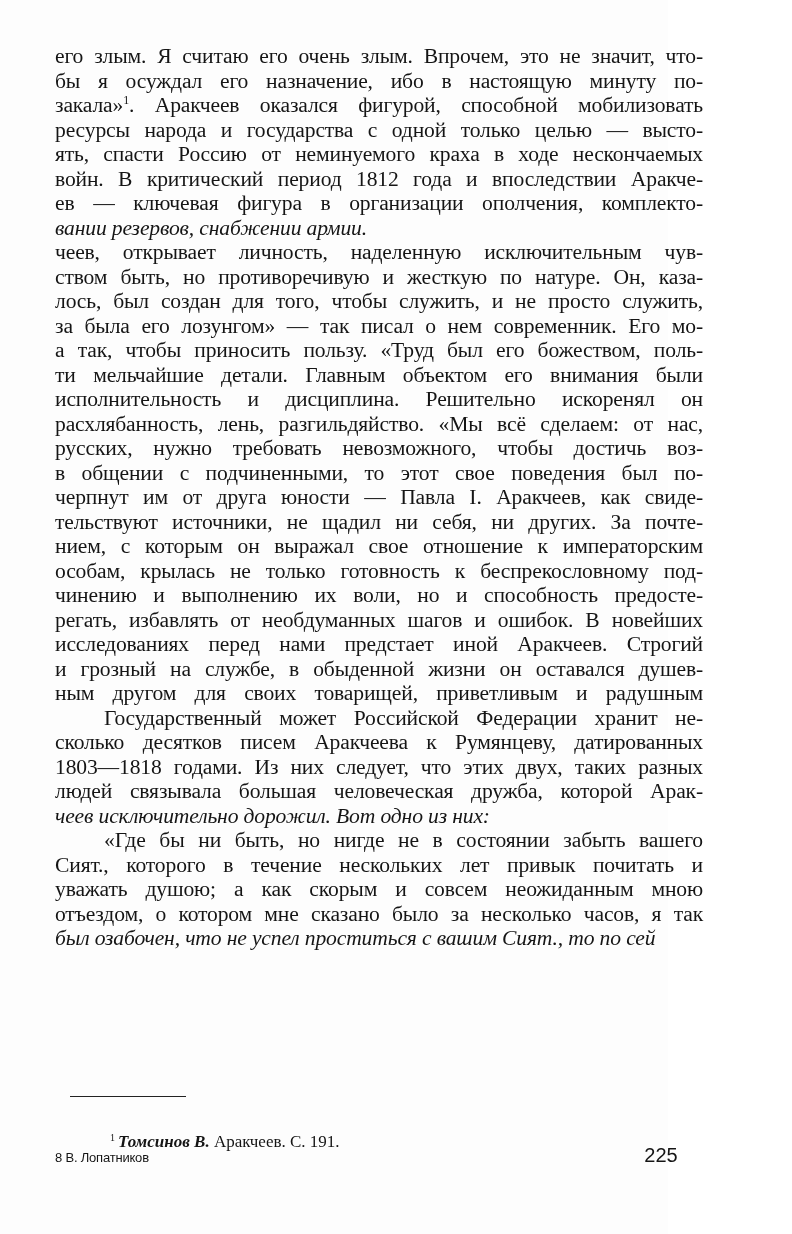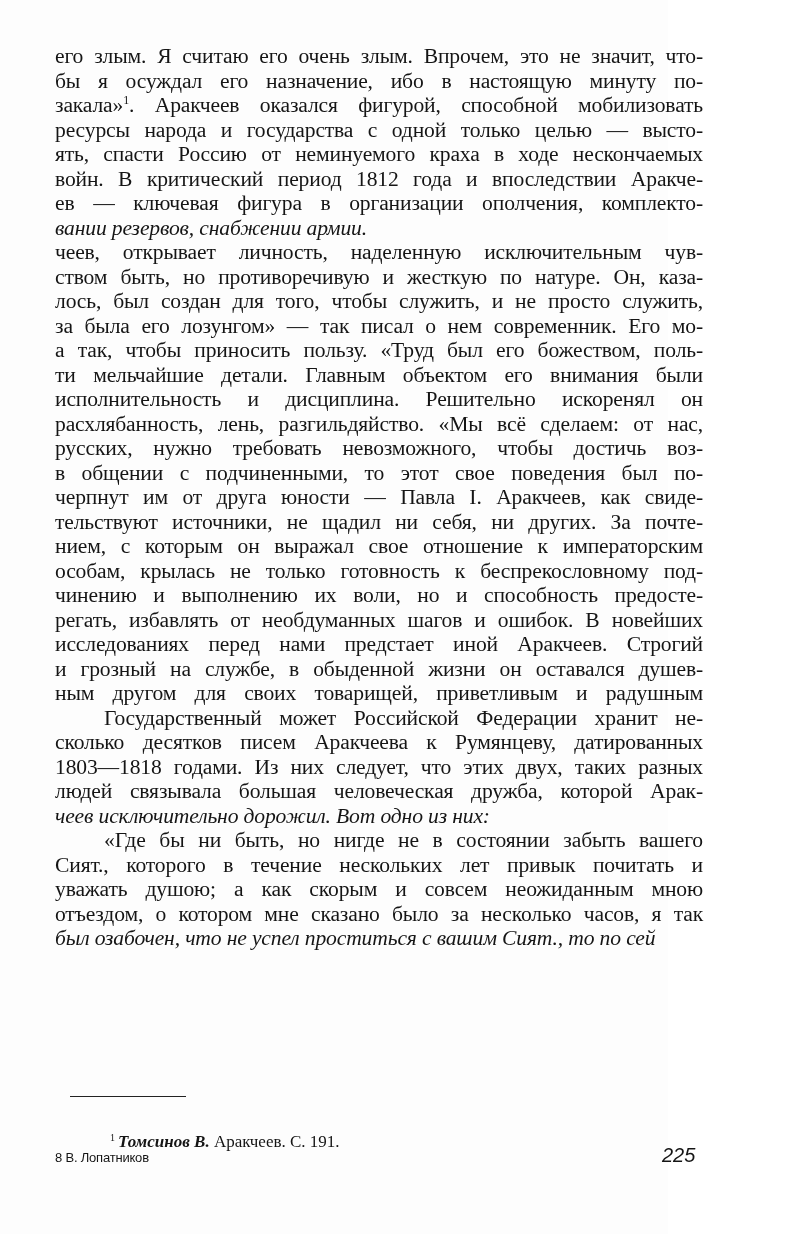--- a/index.html
+++ b/index.html
@@ -25,24 +25,23 @@
     font-size: 17px; line-height: 19px; margin-top: 28px;
   }
   .footnotes .fn-num { font-size: 10px; vertical-align: 6px; line-height: 0; margin-right: 3px; }
   .footnotes .author { font-style: italic; font-weight: bold; }
   .signature {
     position: absolute; left: 55px; top: 1150px;
     font-family: "Liberation Sans", "DejaVu Sans", sans-serif;
     font-size: 13px; letter-spacing: -0.2px;
   }
   .page-number {
-    position: absolute; left: 662px; top: 1144px; width: 34px; text-align: left;
+    position: absolute; left: 644px; top: 1144px; width: 34px; text-align: center;
     font-family: "Liberation Sans", "DejaVu Sans", sans-serif;
     font-size: 20px;
-    font-style: italic;
   }
 </style>
 </head>
 <body>
 
 <div class="page">
   <div class="body-text" id="body-text">
       <div class="line"><span>его злым. Я считаю его очень злым. Впрочем, это не значит, что-</span></div>
       <div class="line"><span>бы я осуждал его назначение, ибо в настоящую минуту по-</span></div>
       <div class="line"><span>закала»</span><sup class="fn">1</sup><span>. Аракчеев оказался фигурой, способной мобилизовать</span></div>

